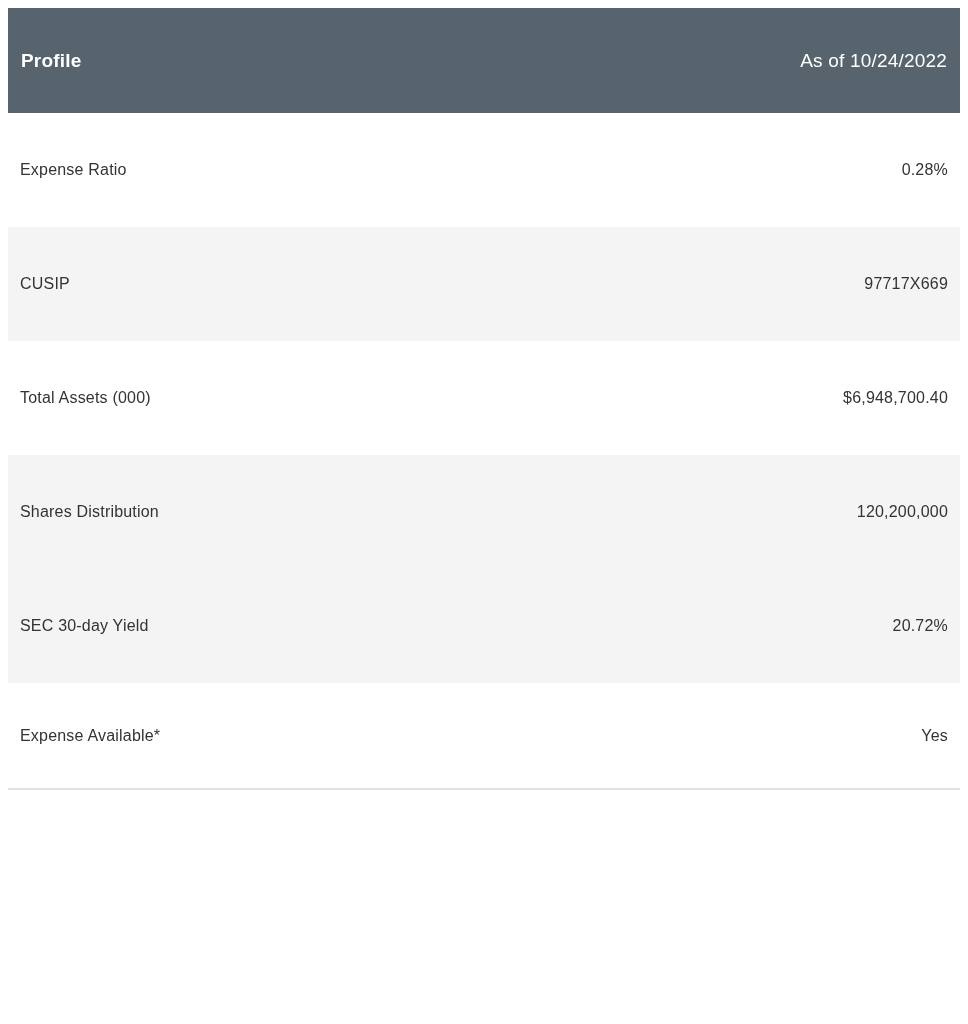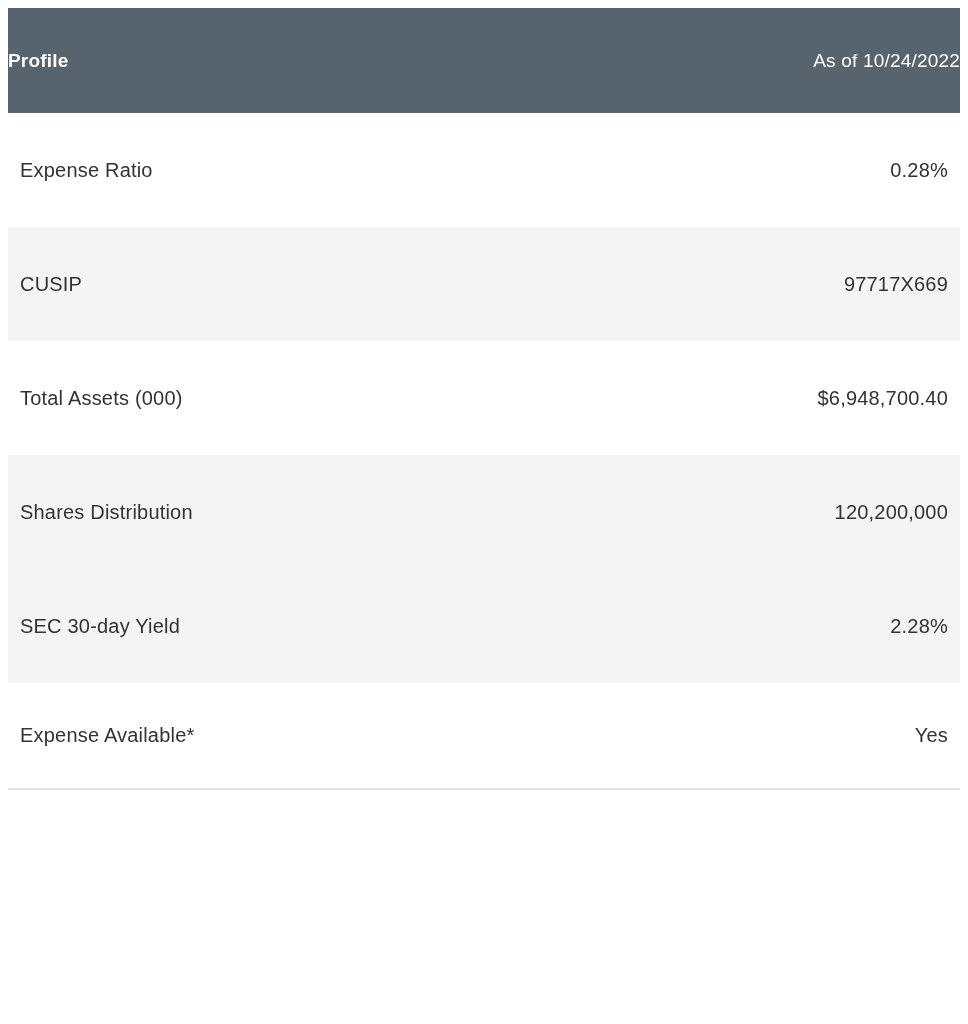--- a/index.html
+++ b/index.html
@@ -27,37 +27,37 @@
   .profile-table {
     margin: 8px 8px 0 8px;
   }
   .table-header {
     height: 105px;
     background: var(--header-bg);
     color: var(--header-text);
     display: flex;
     justify-content: space-between;
     align-items: center;
-    padding: 0 0;
+    padding: 0 13px;
     font-size: 19px;
     letter-spacing: 0.2px;
   }
   .table-header .title {
     font-weight: bold;
   }
   .table-header .as-of {
     font-weight: normal;
   }
   .row {
     height: 114px;
     display: flex;
     justify-content: space-between;
     align-items: center;
     padding: 0 12px;
-    font-size: 20px;
+    font-size: 16px;
     letter-spacing: 0.2px;
     color: var(--row-text);
     background: var(--row-bg);
   }
   .row.alt {
     background: var(--row-alt-bg);
   }
   .row:last-child {
     height: 107px;
     border-bottom: 2px solid var(--bottom-border);
@@ -85,20 +85,20 @@
       <div class="row">
         <span class="label">Total Assets (000)</span>
         <span class="value">$6,948,700.40</span>
       </div>
       <div class="row alt">
         <span class="label">Shares Distribution</span>
         <span class="value">120,200,000</span>
       </div>
       <div class="row alt">
         <span class="label">SEC 30-day Yield</span>
-        <span class="value">2.28%</span>
+        <span class="value">20.72%</span>
       </div>
       <div class="row">
         <span class="label">Expense Available*</span>
         <span class="value">Yes</span>
       </div>
     </div>
 </div>
 
 </body></html>

